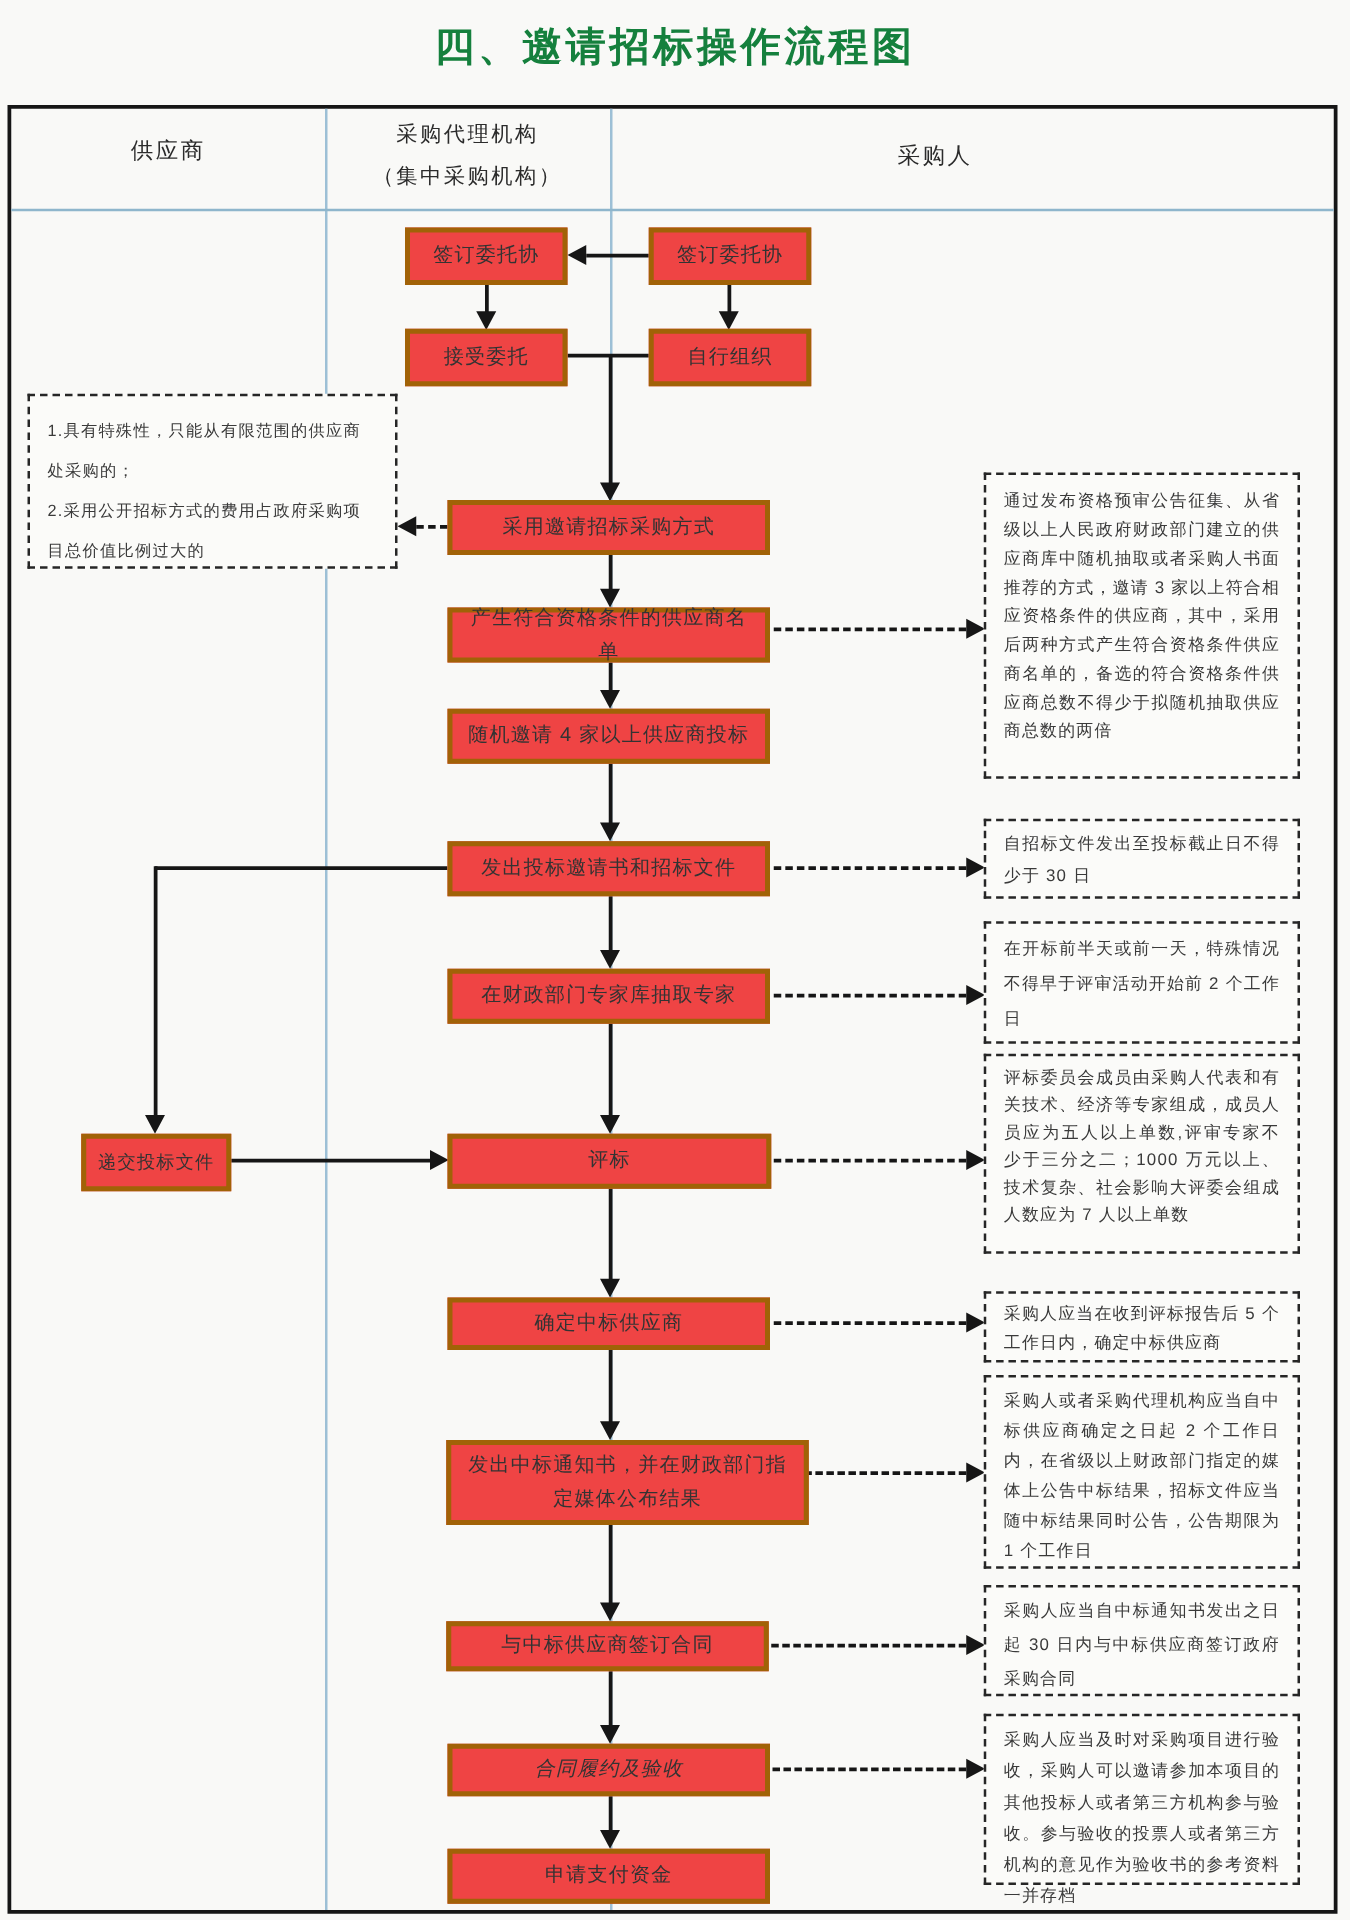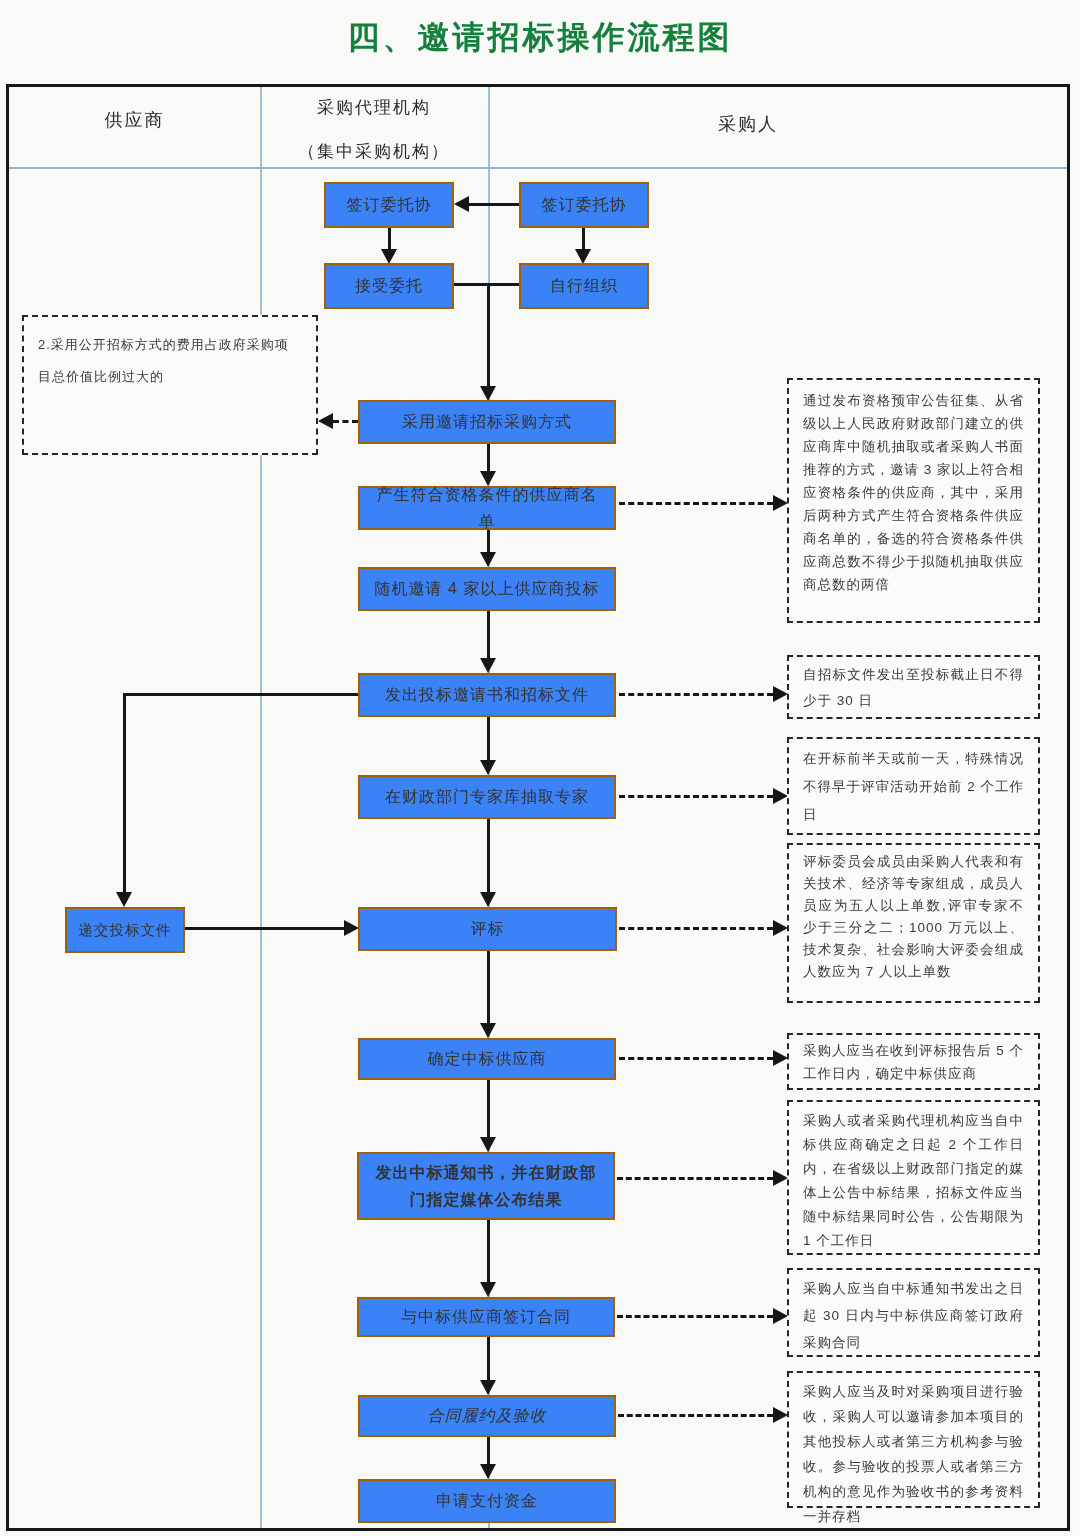--- a/index.html
+++ b/index.html
@@ -15,22 +15,22 @@
     letter-spacing:3px; color:#15803d;
   }
   .frame {
     position:absolute; left:6px; top:84px; width:1064px; height:1447px;
     border:3px solid #161616; box-sizing:border-box; z-index:1;
   }
   .lane-divider { position:absolute; top:87px; width:2px; height:1441px; background:#9dc0d6; z-index:1; }
   .header-rule { position:absolute; left:9px; top:167px; width:1058px; height:2px; background:#8fb6cc; z-index:1; }
   .lane-label { position:absolute; z-index:2; text-align:center; font-size:18px; color:#2b2b2b; letter-spacing:2px; }
   .box {
-    position:absolute; box-sizing:border-box; border:2px solid #a16207;
-    background:#3b82f6; display:flex; align-items:center; justify-content:center;
+    position:absolute; box-sizing:border-box; border:4px solid #a16207;
+    background:#ef4444; display:flex; align-items:center; justify-content:center;
     text-align:center; font-size:16px; color:#333; z-index:3;
     letter-spacing:1px; line-height:1.7; padding:0 10px;
   }
   .note {
     position:absolute; box-sizing:border-box; border:2px dashed #262626;
     background:#fbfbf9; font-size:13.5px; color:#3a3a3a; z-index:3;
     text-align:justify; letter-spacing:1px; padding:6px 14px;
   }
   .hline { position:absolute; height:3px; background:#161616; z-index:2; }
   .vline { position:absolute; width:3px; background:#161616; z-index:2; }
@@ -48,44 +48,45 @@
   <div class="title">四、邀请招标操作流程图</div>
 
   <div class="frame"></div>
   <div class="lane-divider" style="left:260px;"></div>
   <div class="lane-divider" style="left:488px;"></div>
   <div class="header-rule"></div>
 
   <div class="lane-label" style="left:9px; top:108px; width:251px;">供应商</div>
   <div class="lane-label" style="left:260px; top:96px; width:228px; font-size:17px;">
     <div>采购代理机构</div>
-    <div style="margin-top:21px;">（集中采购机构）</div>
+    <div style="margin-top:10px;">（集中采购机构）</div>
   </div>
   <div class="lane-label" style="left:488px; top:112px; width:520px;">采购人</div>
 
   <div class="box" style="left:324px; top:182px; width:130px; height:46px;">签订委托协</div>
   <div class="box" style="left:519px; top:182px; width:130px; height:46px;">签订委托协</div>
   <div class="box" style="left:324px; top:263px; width:130px; height:46px;">接受委托</div>
   <div class="box" style="left:519px; top:263px; width:130px; height:46px;">自行组织</div>
 
   <div class="box" style="left:358px; top:400px; width:258px; height:44px;">采用邀请招标采购方式</div>
   <div class="box" style="left:358px; top:486px; width:258px; height:44px;">产生符合资格条件的供应商名单</div>
   <div class="box" style="left:358px; top:567px; width:258px; height:44px;">随机邀请 4 家以上供应商投标</div>
   <div class="box" style="left:358px; top:673px; width:258px; height:44px;">发出投标邀请书和招标文件</div>
   <div class="box" style="left:358px; top:775px; width:258px; height:44px;">在财政部门专家库抽取专家</div>
   <div class="box" style="left:358px; top:907px; width:259px; height:44px;">评标</div>
   <div class="box" style="left:358px; top:1038px; width:258px; height:42px;">确定中标供应商</div>
-  <div class="box" style="left:357px; top:1152px; width:258px; height:68px;font-weight:bold;">发出中标通知书，并在财政部门指定媒体公布结果</div>
+  <div class="box" style="left:357px; top:1152px; width:290px; height:68px;">发出中标通知书，并在财政部门指定媒体公布结果</div>
   <div class="box" style="left:357px; top:1297px; width:258px; height:40px;">与中标供应商签订合同</div>
   <div class="box" style="left:358px; top:1395px; width:258px; height:42px;font-style:italic;">合同履约及验收</div>
   <div class="box" style="left:358px; top:1479px; width:258px; height:44px;">申请支付资金</div>
 
   <div class="box" style="left:65px; top:907px; width:120px; height:46px; font-size:14.5px; padding:0 4px;">递交投标文件</div>
 
   <div class="note" style="left:22px; top:315px; width:296px; height:140px; padding:12px 14px; font-size:13px; line-height:32px; text-align:left;">
+    <div>1.具有特殊性，只能从有限范围的供应商处采购的；</div>
     <div>2.采用公开招标方式的费用占政府采购项目总价值比例过大的</div>
   </div>
 
   <div class="note" style="left:787px; top:378px; width:253px; height:245px; line-height:23px; padding-top:9px;">通过发布资格预审公告征集、从省级以上人民政府财政部门建立的供应商库中随机抽取或者采购人书面推荐的方式，邀请 3 家以上符合相应资格条件的供应商，其中，采用后两种方式产生符合资格条件供应商名单的，备选的符合资格条件供应商总数不得少于拟随机抽取供应商总数的两倍</div>
   <div class="note" style="left:787px; top:655px; width:253px; height:64px; line-height:26px; padding-top:5px;">自招标文件发出至投标截止日不得少于 30 日</div>
   <div class="note" style="left:787px; top:737px; width:253px; height:98px; line-height:28px; padding-top:6px;">在开标前半天或前一天，特殊情况不得早于评审活动开始前 2 个工作日</div>
   <div class="note" style="left:787px; top:843px; width:253px; height:160px; line-height:22px; padding-top:6px;">评标委员会成员由采购人代表和有关技术、经济等专家组成，成员人员应为五人以上单数,评审专家不少于三分之二；1000 万元以上、技术复杂、社会影响大评委会组成人数应为 7 人以上单数</div>
   <div class="note" style="left:787px; top:1033px; width:253px; height:57px; line-height:23px; padding-top:4px;">采购人应当在收到评标报告后 5 个工作日内，确定中标供应商</div>
   <div class="note" style="left:787px; top:1100px; width:253px; height:155px; line-height:24px; padding-top:7px;">采购人或者采购代理机构应当自中标供应商确定之日起 2 个工作日内，在省级以上财政部门指定的媒体上公告中标结果，招标文件应当随中标结果同时公告，公告期限为 1 个工作日</div>
   <div class="note" style="left:787px; top:1268px; width:253px; height:89px; line-height:27px; padding-top:5px;">采购人应当自中标通知书发出之日起 30 日内与中标供应商签订政府采购合同</div>

